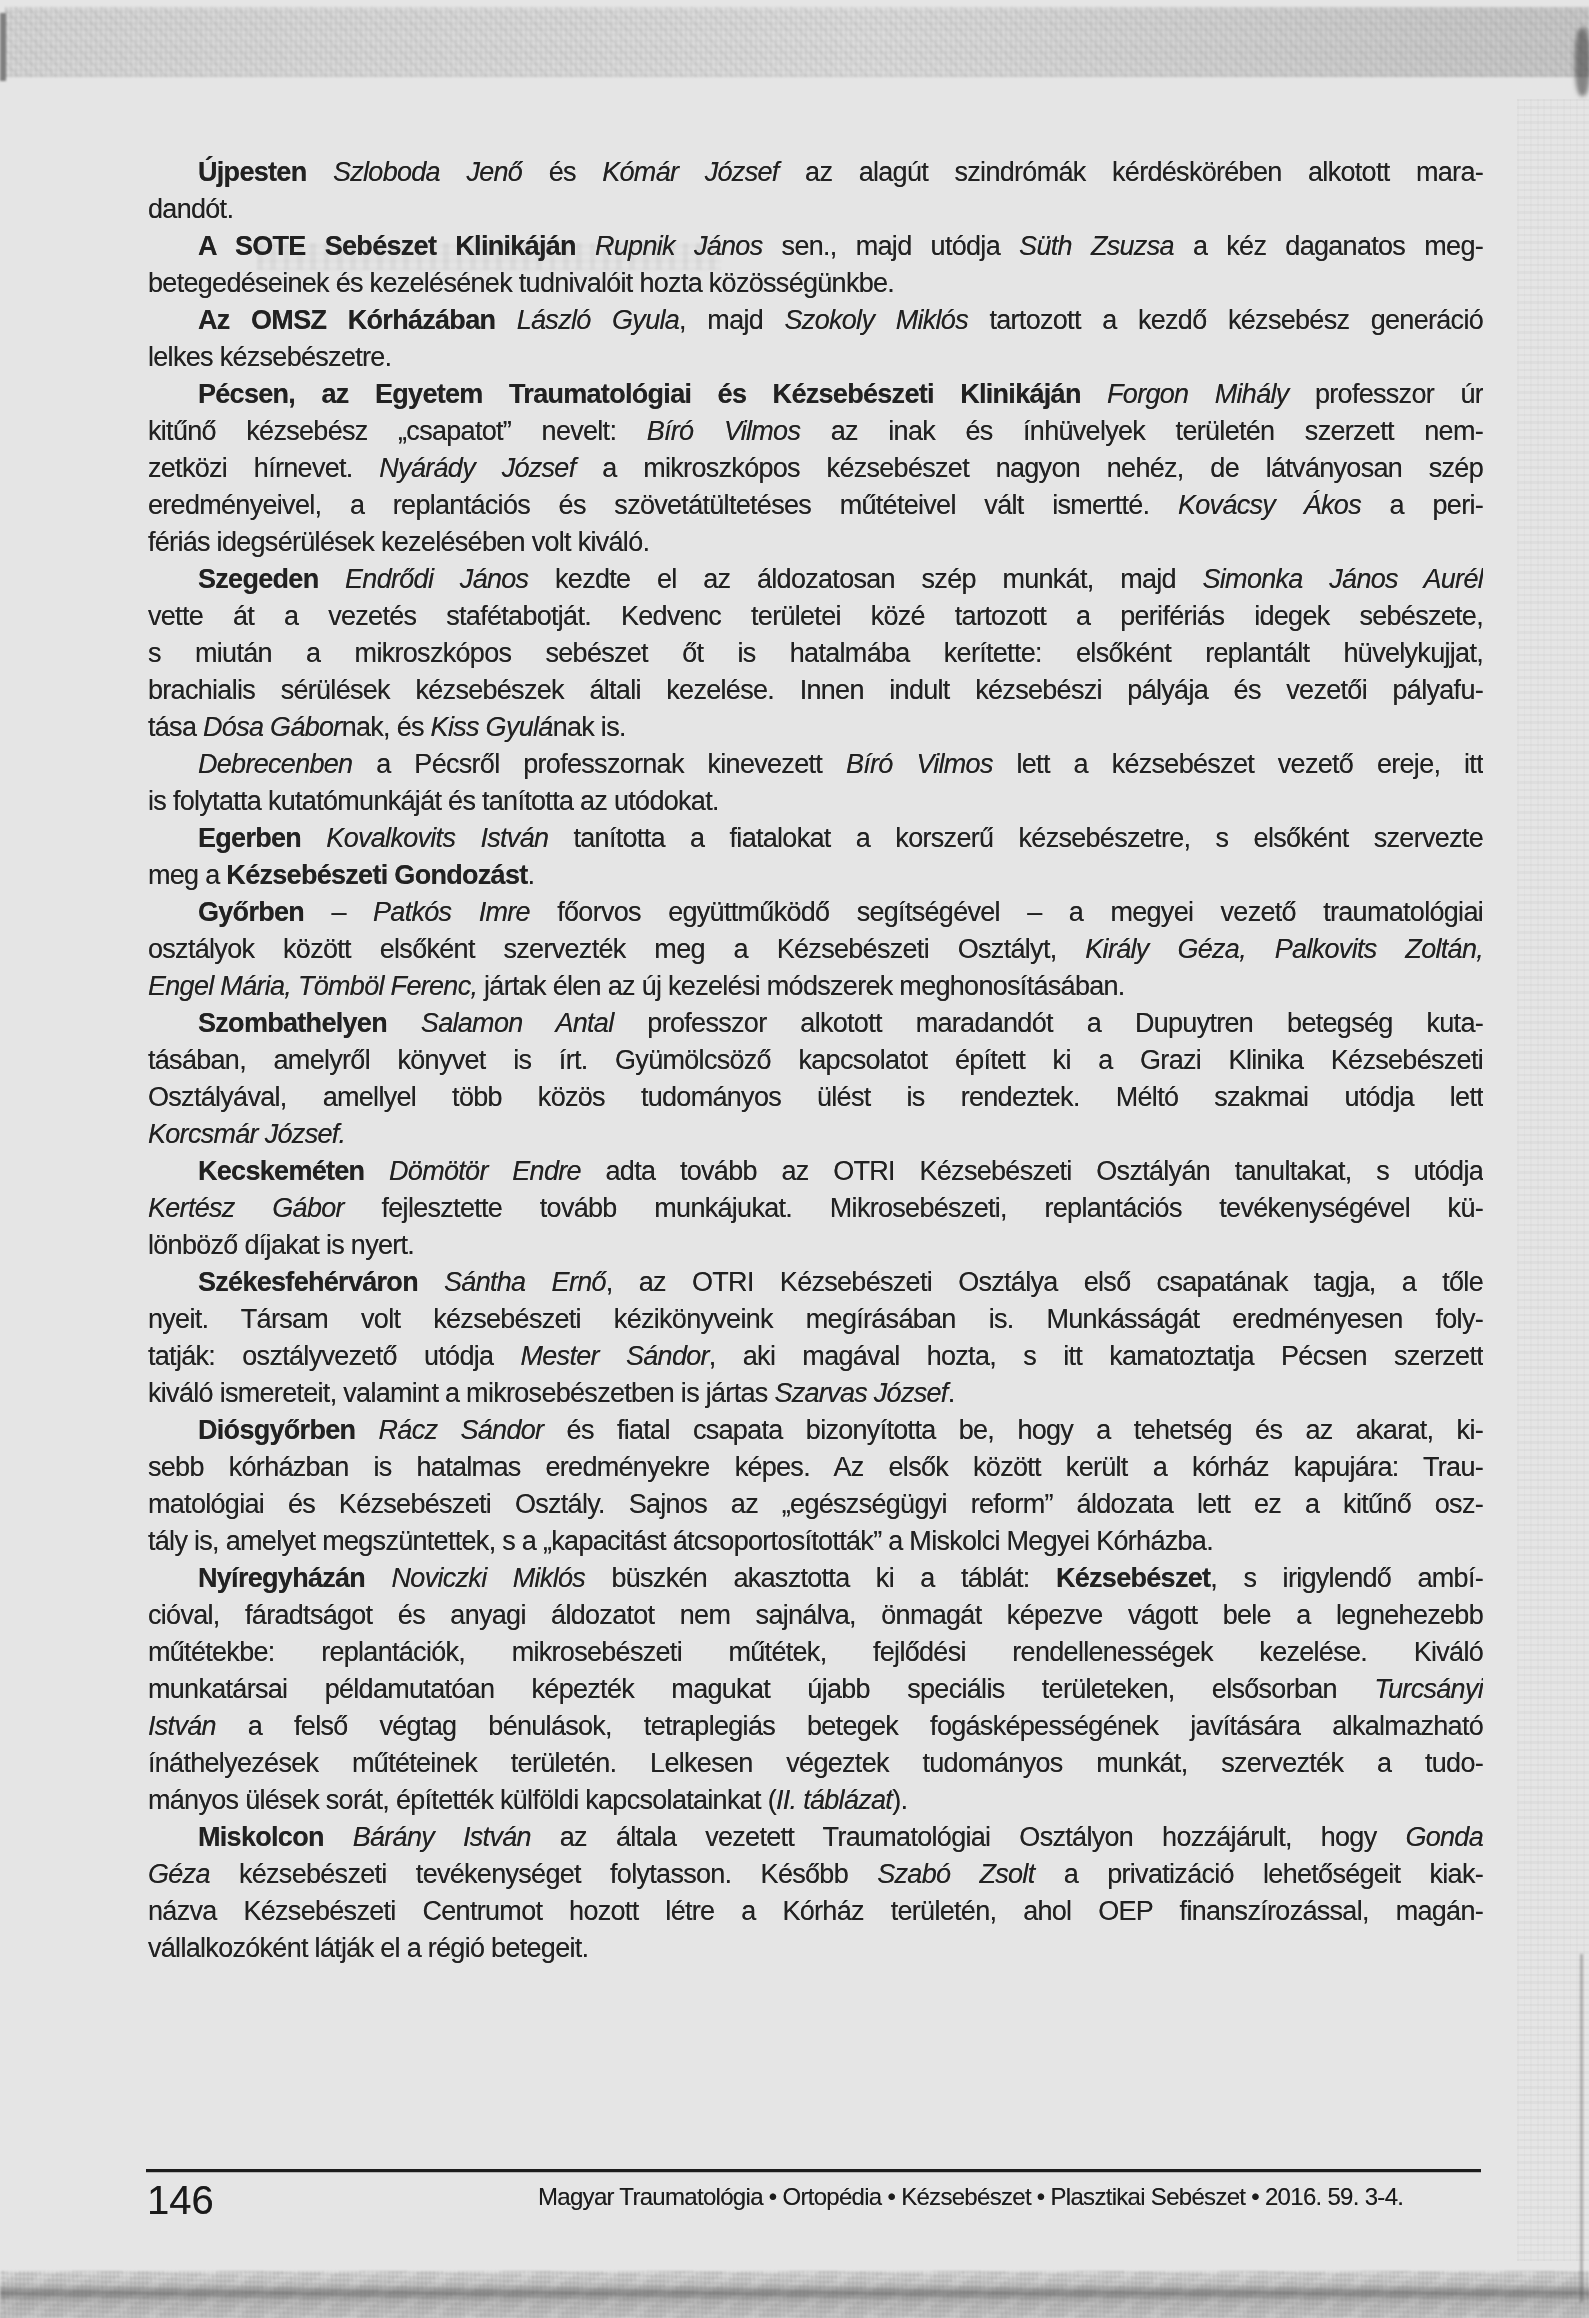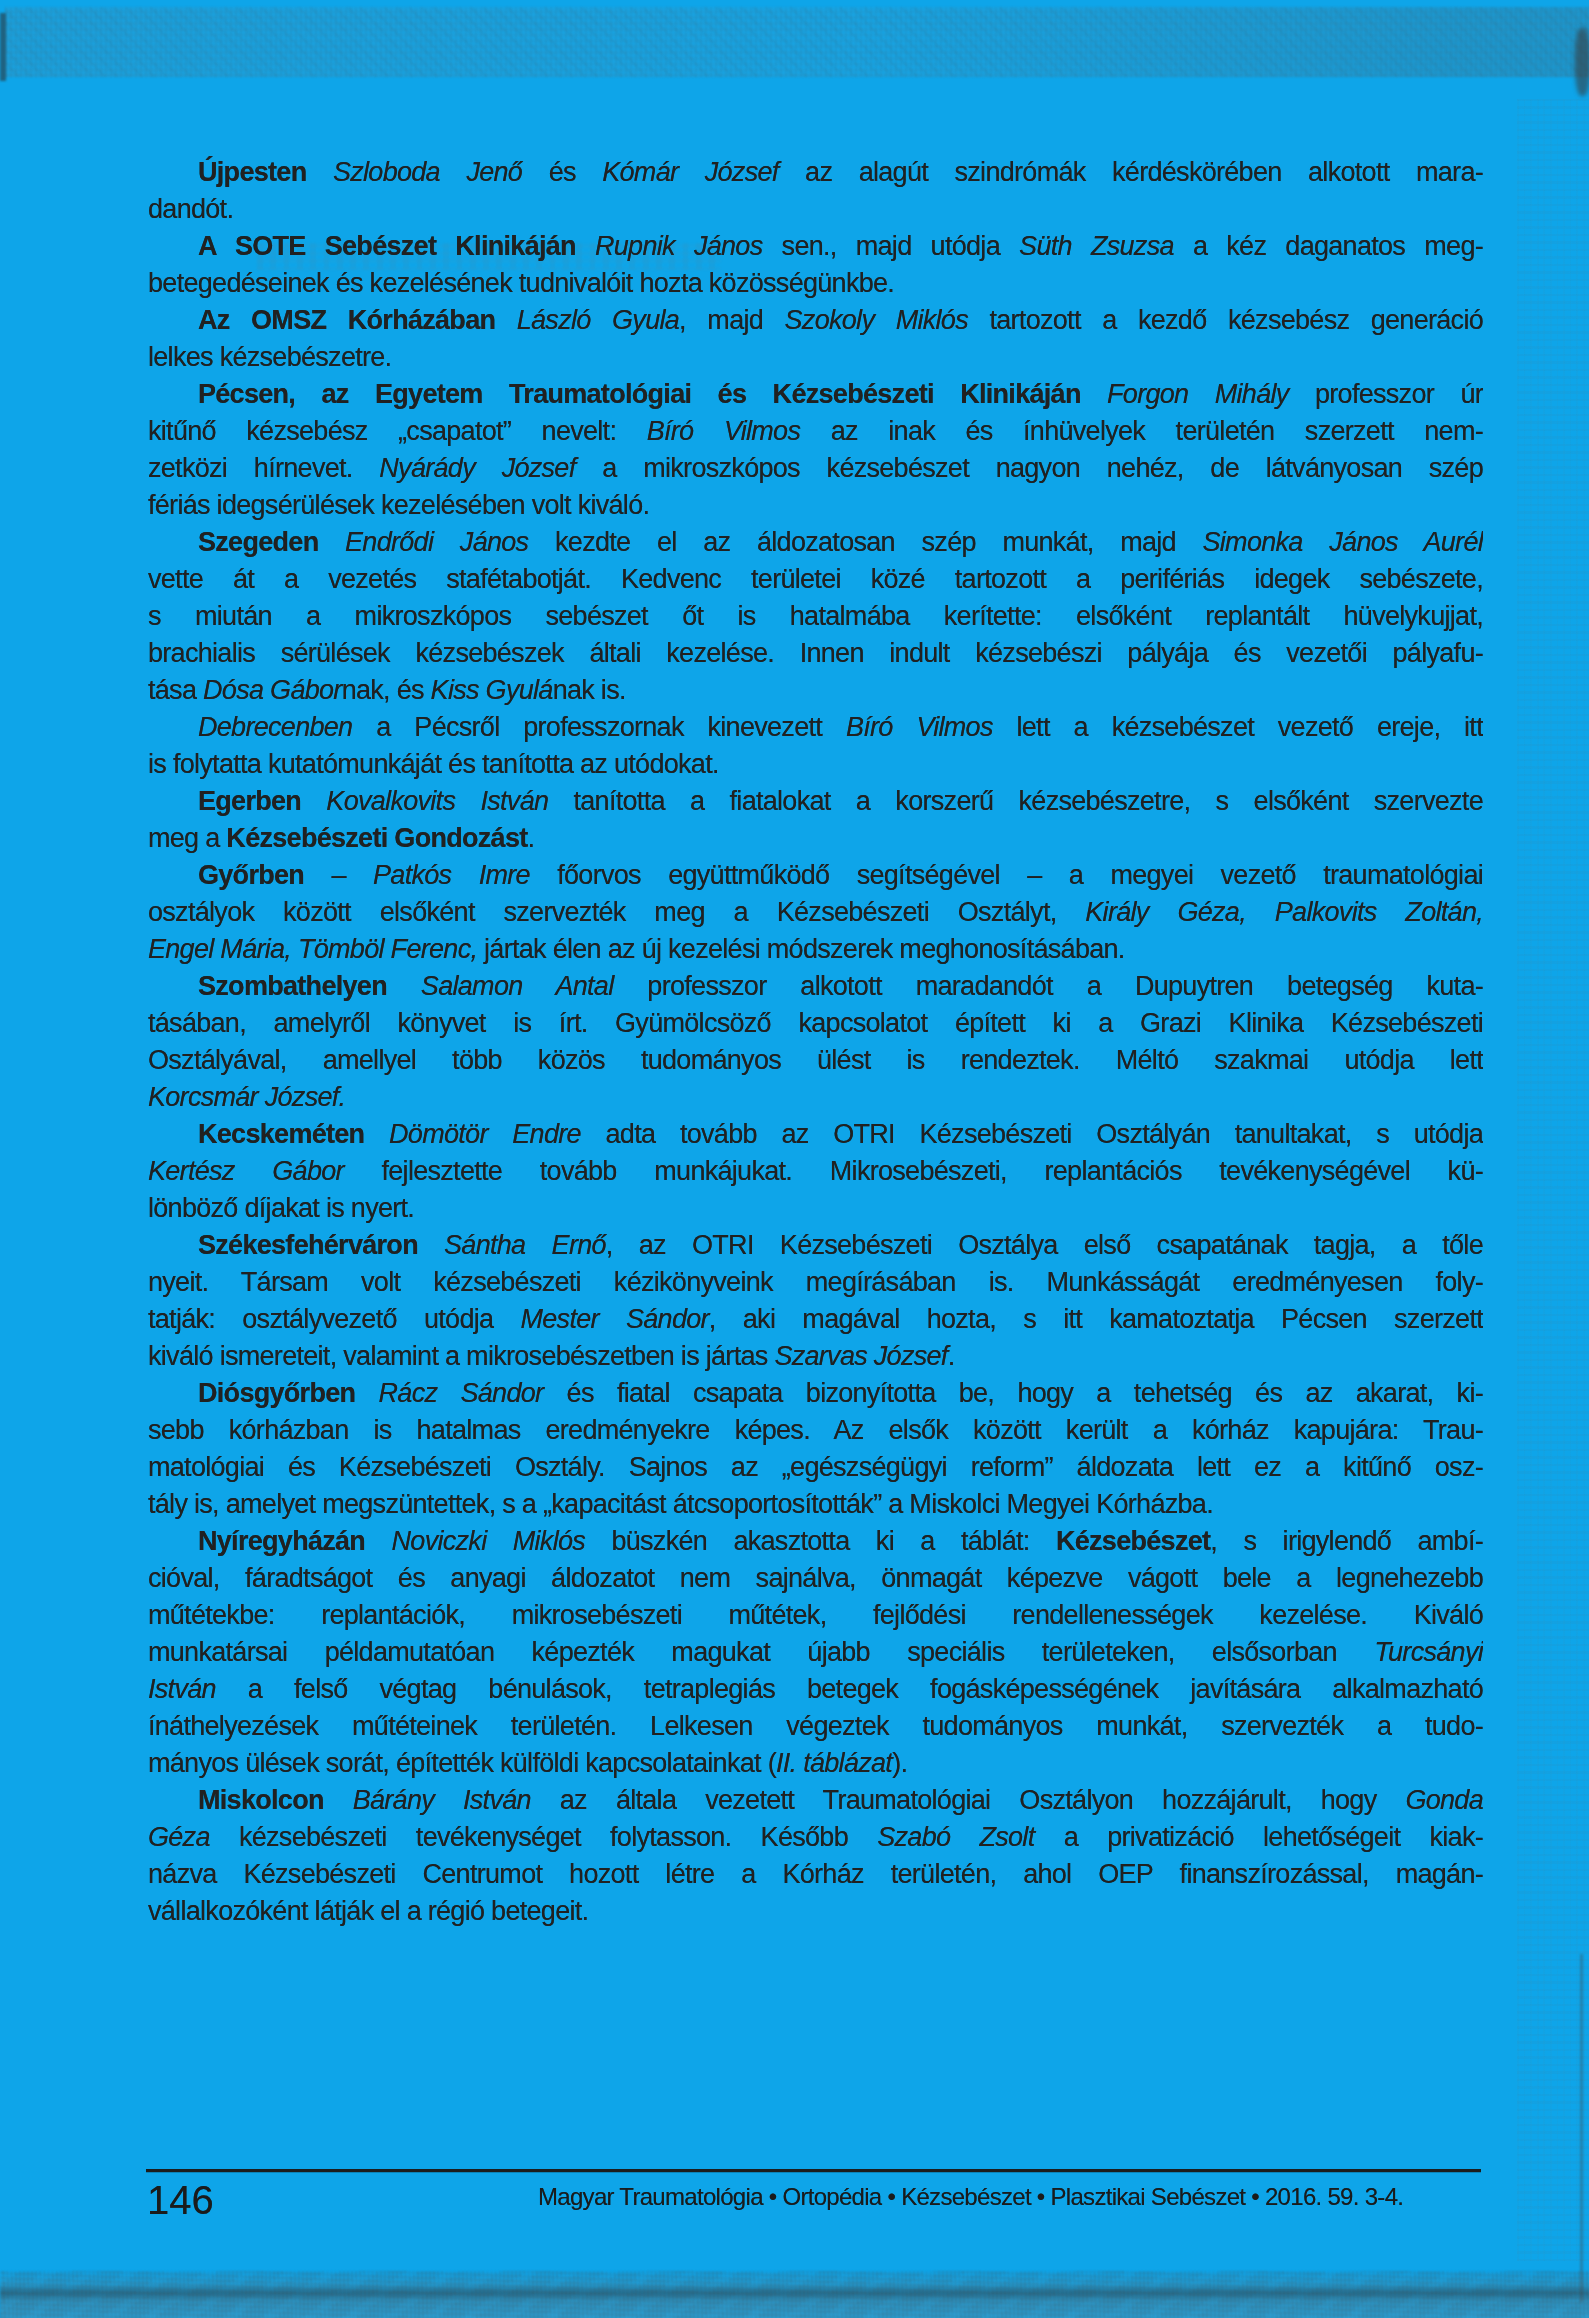--- a/index.html
+++ b/index.html
@@ -1,21 +1,21 @@
 <!DOCTYPE html>
 <html lang="hu" style="font-size:13.3px"><head>
 <meta charset="utf-8">
 <style>
   html,body{margin:0;padding:0;}
   body{
     width:1590px;height:2319px;position:relative;overflow:hidden;
     background:#ffffff;
     font-family:"Liberation Sans", sans-serif;
   }
-  .page{position:absolute;inset:0;background:#0ea5e9;}
+  .page{position:absolute;inset:0;background:#e5e5e5;}
 
   
   .noise-top{
     position:absolute;left:5px;right:0;top:6.6px;height:70px;
     background:
       repeating-linear-gradient(90deg, rgba(70,70,70,.10) 0 1.7px, rgba(255,255,255,0) 1.7px 5px),
       repeating-linear-gradient(0deg, rgba(90,90,90,.08) 0 2.5px, rgba(255,255,255,0) 2.5px 5.8px),
       repeating-linear-gradient(47deg, rgba(60,60,60,.07) 0 2.5px, rgba(255,255,255,0) 2.5px 9px),
       linear-gradient(90deg, rgba(130,130,130,.10) 0%, rgba(160,160,160,.06) 55%, rgba(90,90,90,.18) 95%);
     filter:blur(0.8px);
@@ -105,20 +105,21 @@
         <div class="line"><span class="run-r">betegedéseinek és kezelésének tudnivalóit hozta közösségünkbe.</span></div>
       </div>
       <div>
         <div class="line j ind"><span class="run-b">Az OMSZ Kórházában </span><span class="run-i">László Gyula</span><span class="run-r">, majd </span><span class="run-i">Szokoly Miklós</span><span class="run-r"> tartozott a kezdő kézsebész generáció</span></div>
         <div class="line"><span class="run-r">lelkes kézsebészetre.</span></div>
       </div>
       <div>
         <div class="line j ind"><span class="run-b">Pécsen, az Egyetem Traumatológiai és Kézsebészeti Klinikáján </span><span class="run-i">Forgon Mihály</span><span class="run-r"> professzor úr</span></div>
         <div class="line j"><span class="run-r">kitűnő kézsebész „csapatot” nevelt: </span><span class="run-i">Bíró Vilmos</span><span class="run-r"> az inak és ínhüvelyek területén szerzett nem-</span></div>
         <div class="line j"><span class="run-r">zetközi hírnevet. </span><span class="run-i">Nyárády József</span><span class="run-r"> a mikroszkópos kézsebészet nagyon nehéz, de látványosan szép</span></div>
+        <div class="line j"><span class="run-r">eredményeivel, a replantációs és szövetátültetéses műtéteivel vált ismertté. </span><span class="run-i">Kovácsy Ákos</span><span class="run-r"> a peri-</span></div>
         <div class="line"><span class="run-r">fériás idegsérülések kezelésében volt kiváló.</span></div>
       </div>
       <div>
         <div class="line j ind"><span class="run-b">Szegeden </span><span class="run-i">Endrődi János</span><span class="run-r"> kezdte el az áldozatosan szép munkát, majd </span><span class="run-i">Simonka János Aurél</span></div>
         <div class="line j"><span class="run-r">vette át a vezetés stafétabotját. Kedvenc területei közé tartozott a perifériás idegek sebészete,</span></div>
         <div class="line j"><span class="run-r">s miután a mikroszkópos sebészet őt is hatalmába kerítette: elsőként replantált hüvelykujjat,</span></div>
         <div class="line j"><span class="run-r">brachialis sérülések kézsebészek általi kezelése. Innen indult kézsebészi pályája és vezetői pályafu-</span></div>
         <div class="line"><span class="run-r">tása </span><span class="run-i">Dósa Gábor</span><span class="run-r">nak, és </span><span class="run-i">Kiss Gyulá</span><span class="run-r">nak is.</span></div>
       </div>
       <div>

